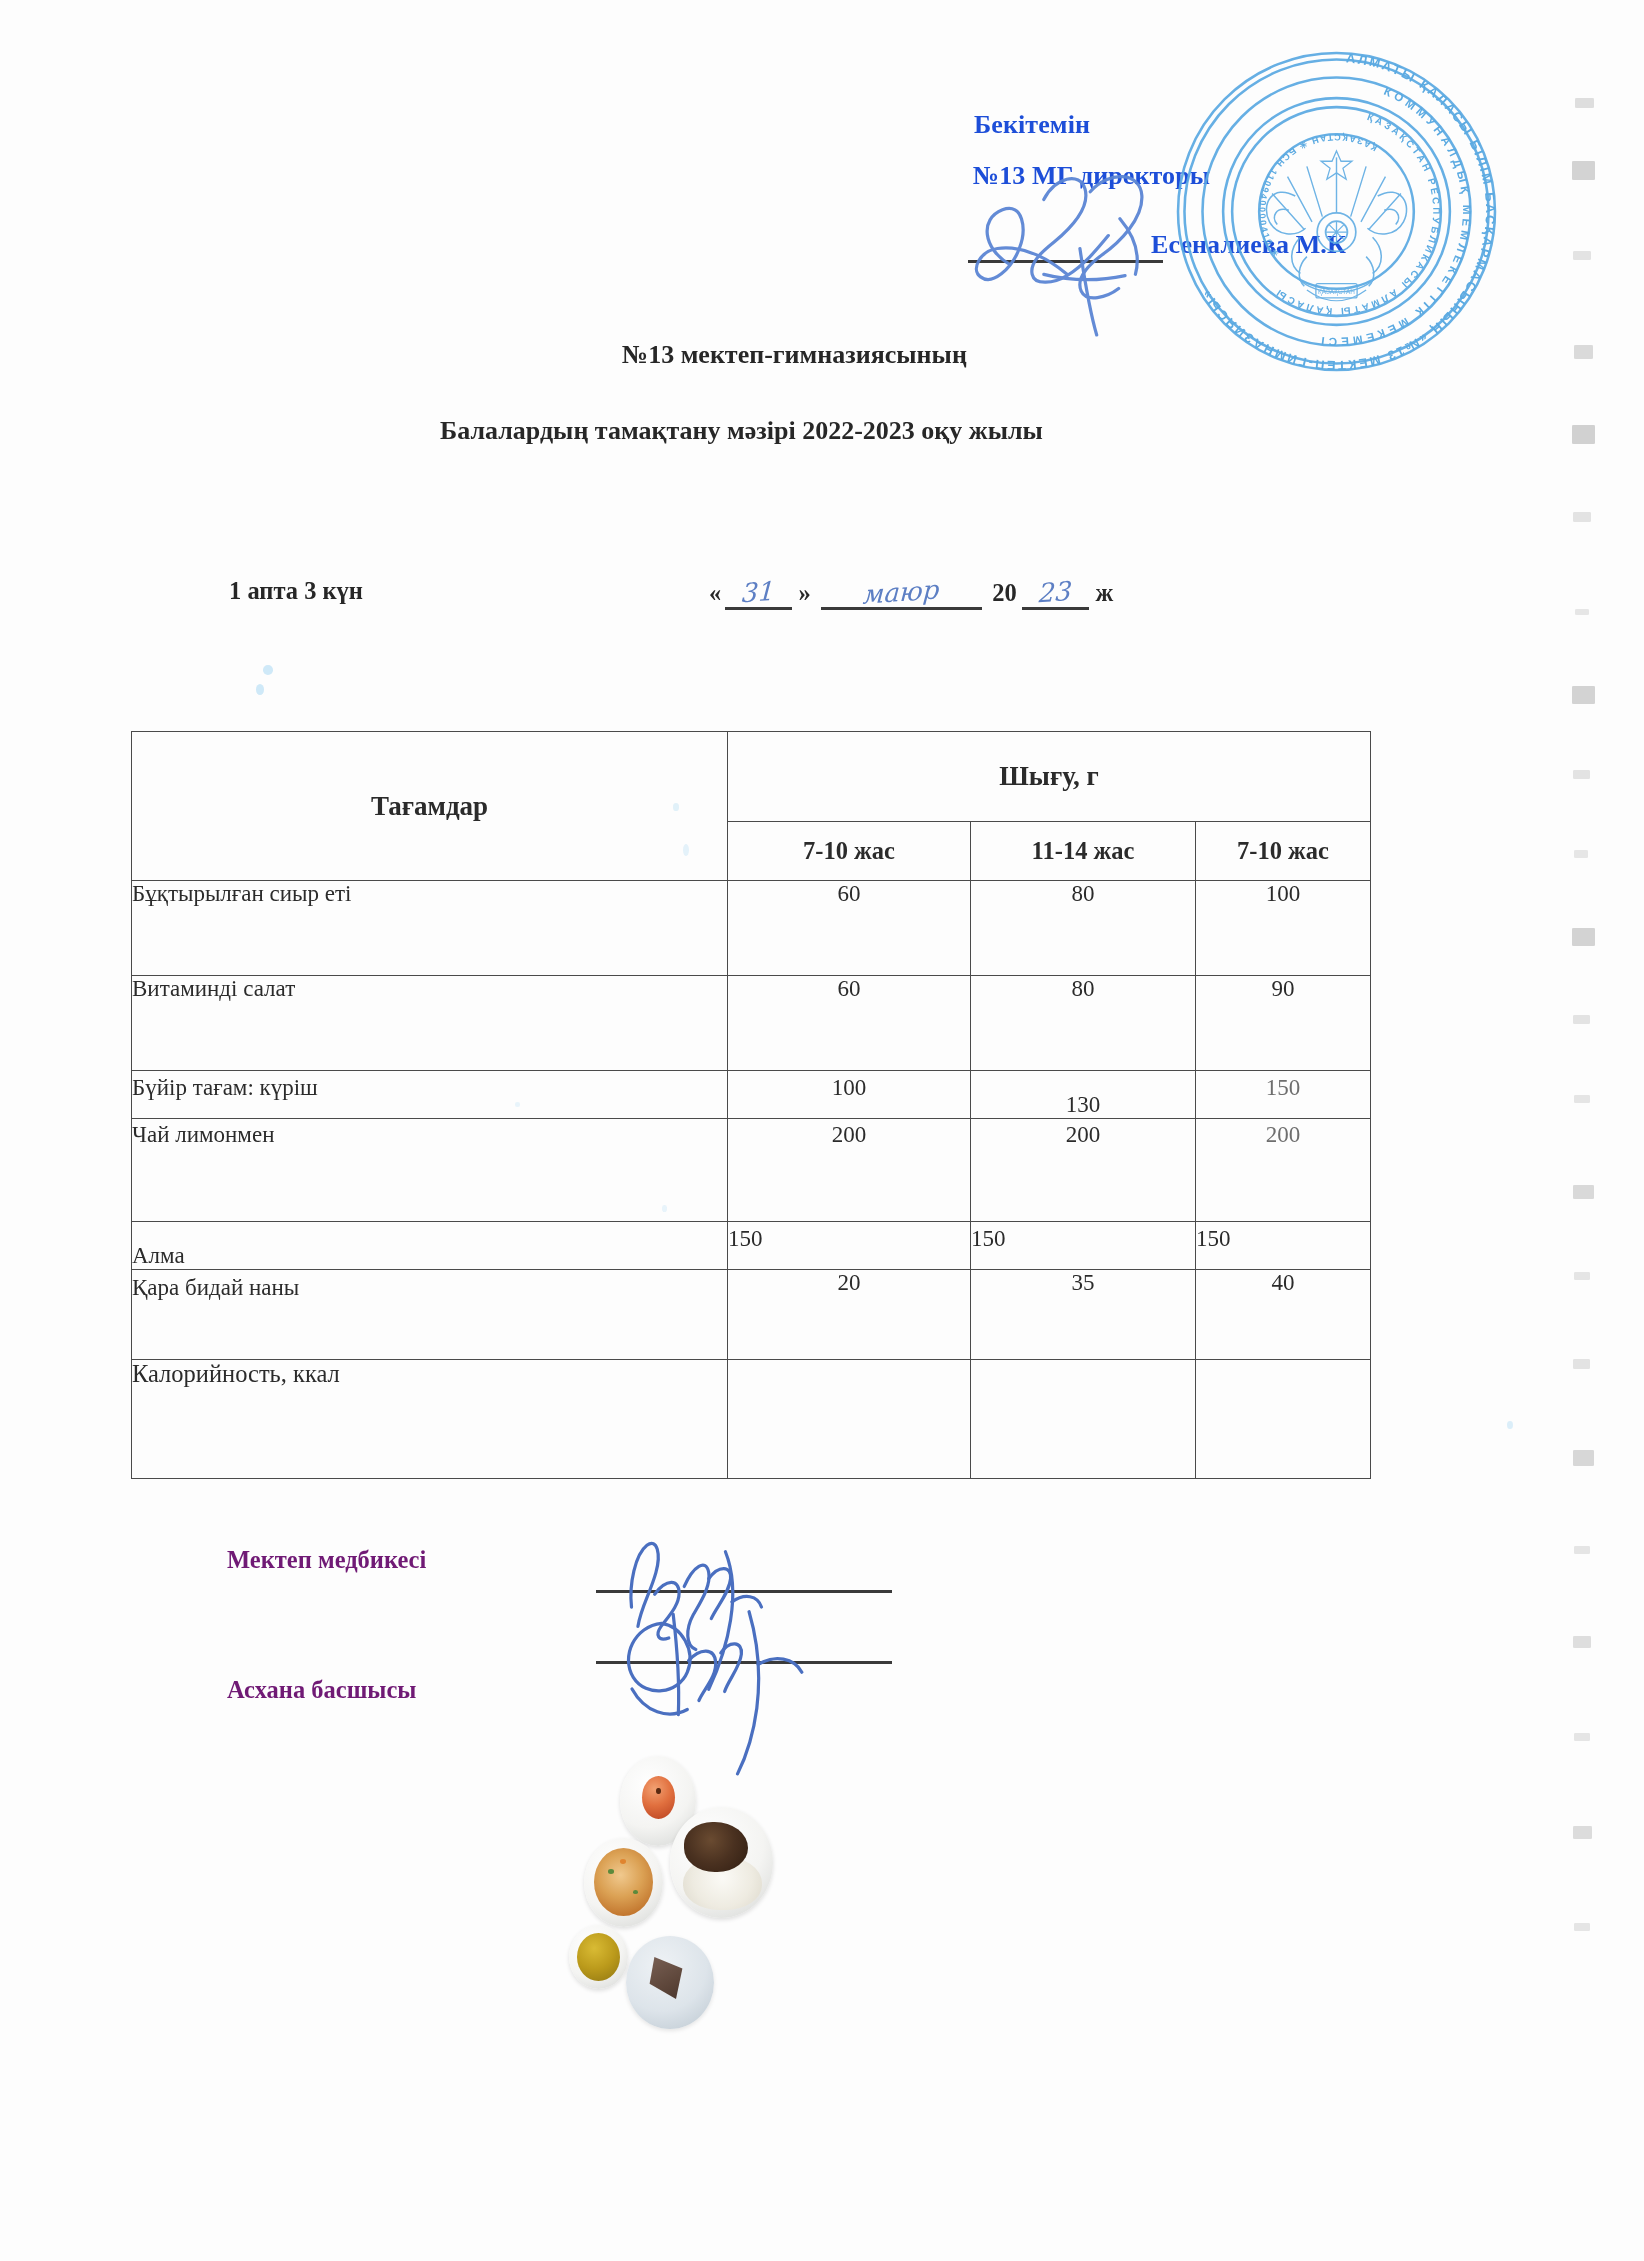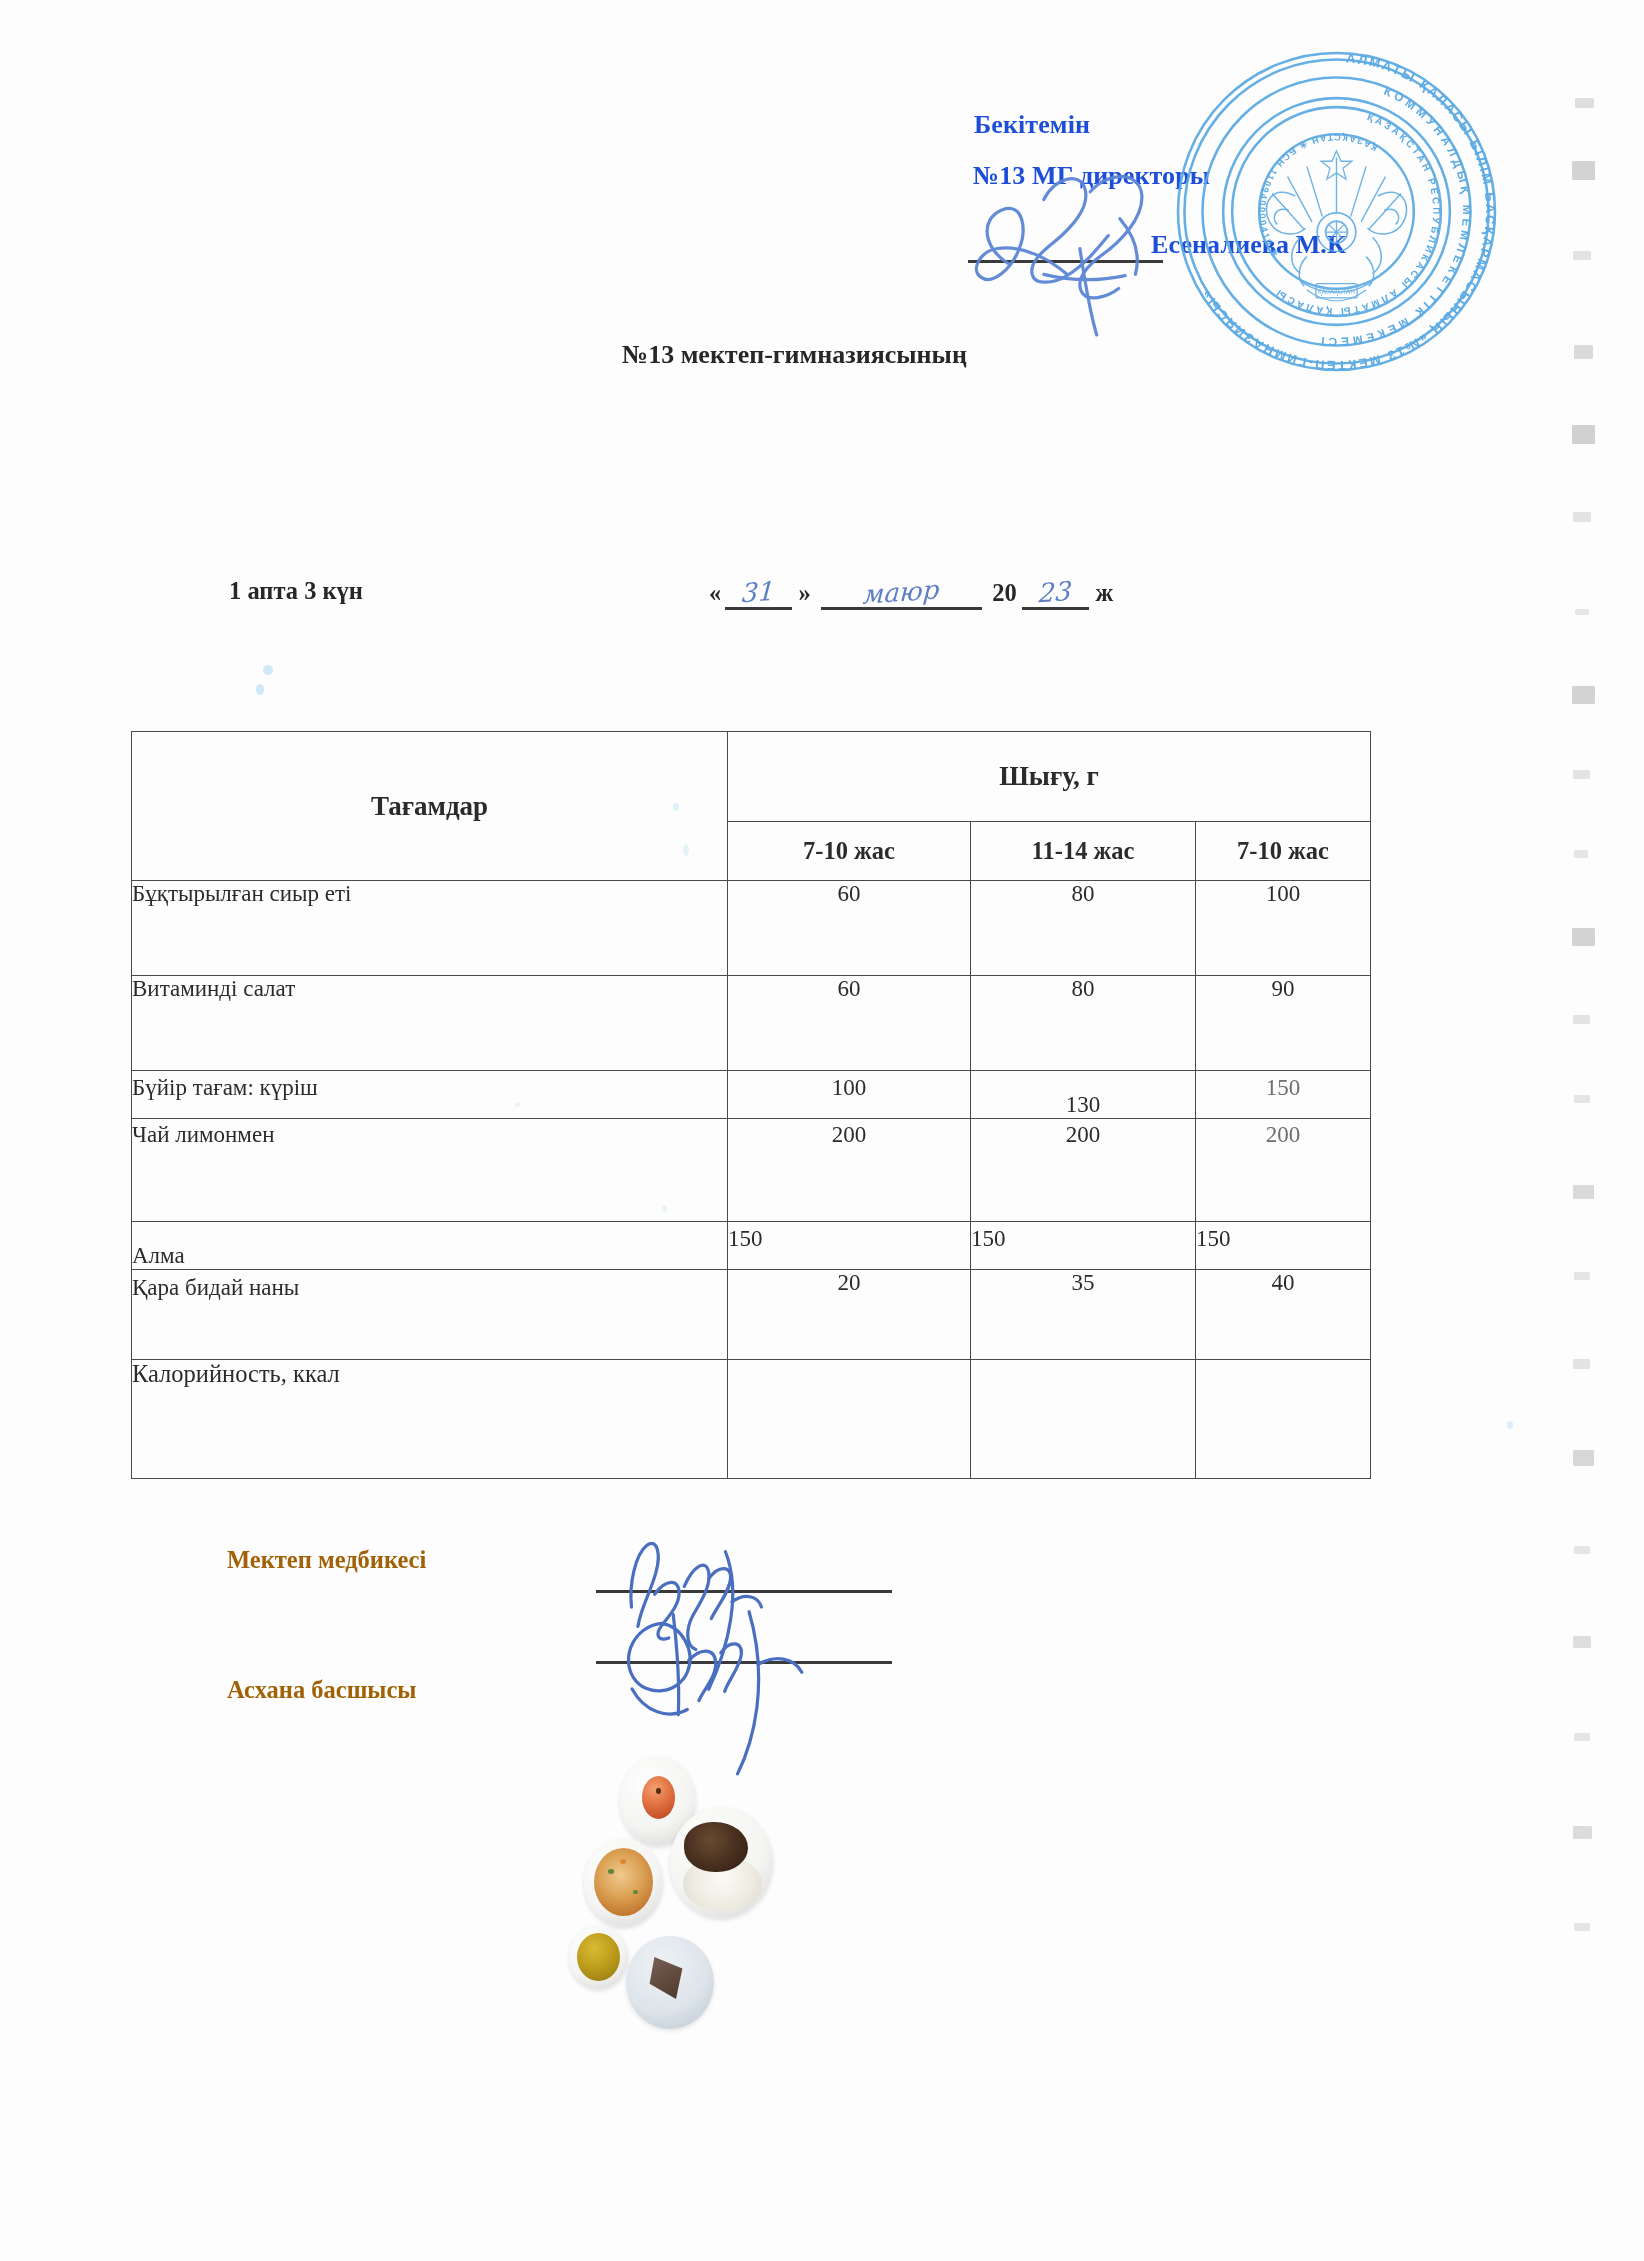--- a/index.html
+++ b/index.html
@@ -66,21 +66,21 @@
     text-align:center;vertical-align:middle;font-weight:bold;font-size:24.5px;
     height:58px;
   }
   .dish{padding:9px 0 0 11.6px;text-align:left;}
   .num{text-align:center;padding-top:9px;}
   .num.left{text-align:left;padding-left:17px;}
   .bold-left{padding:13px 0 0 11.6px;font-weight:bold;font-size:24.5px;}
   .faint{color:#6e6e6e;}
 
   
-  .foot-row{position:absolute;font-size:24.5px;font-weight:bold;color:#a16207;white-space:nowrap;}
+  .foot-row{position:absolute;font-size:24.5px;font-weight:bold;color:#701a75;white-space:nowrap;}
   #foot-nurse{left:227px;top:1546px;}
   #foot-canteen{left:227px;top:1676px;}
   .foot-line{position:absolute;height:3.2px;background:#3a3a3a;width:296px;left:596px;}
   #fl-nurse{top:1590px;}
   #fl-canteen{top:1661px;}
 
   
   #photo{position:absolute;left:544px;top:1743px;width:258px;height:258px;}
   .plate{position:absolute;border-radius:50%;}
   .rim{background:radial-gradient(circle at 38% 32%,#ffffff 0%,#f4f4f2 55%,#e3e4e2 78%,#d6d8d6 100%);
@@ -172,20 +172,21 @@
         <path d="M214 330 C200 344 198 364 210 376 M306 330 C320 344 322 364 310 376"></path>
       </g>
       <path d="M200 364 C230 392 290 392 320 364" stroke-width="2.4"></path>
       <path d="M214 382 C244 404 276 404 306 382" stroke-width="2"></path>
       <rect x="228" y="372" width="64" height="22" rx="3" stroke-width="2"></rect>
       <text x="260" y="388" font-size="10" fill="#5aa9e2" stroke="none" font-family="'Liberation Sans',sans-serif" text-anchor="middle">ҚАЗАҚСТАН</text>
     </g>
   </svg>
 
   <div class="title" id="title-school">№13 мектеп-гимназиясының</div>
+  <div class="title" id="title-menu">Балалардың тамақтану мәзірі 2022-2023 оқу жылы</div>
 
   <div id="weekday">1 апта 3 күн</div>
   <div id="date-row">
     <span class="q">«</span>
     <span class="dline" id="dl-day">
       <span class="hw">31</span>
     </span>
     <span class="q" style="margin-left:6.4px;">»</span>
     <span class="dline" id="dl-month">
       <span class="hw">маюр</span>

